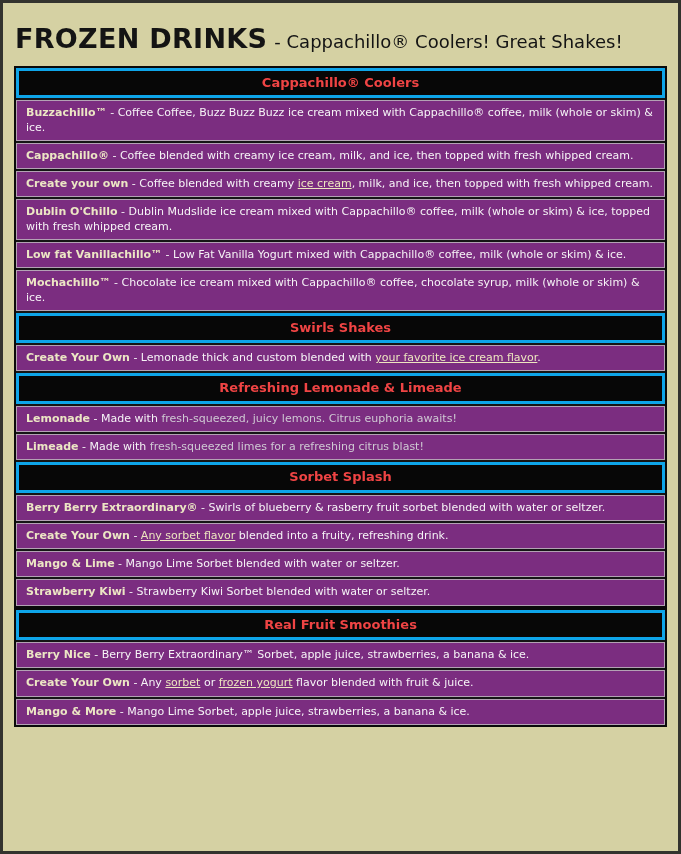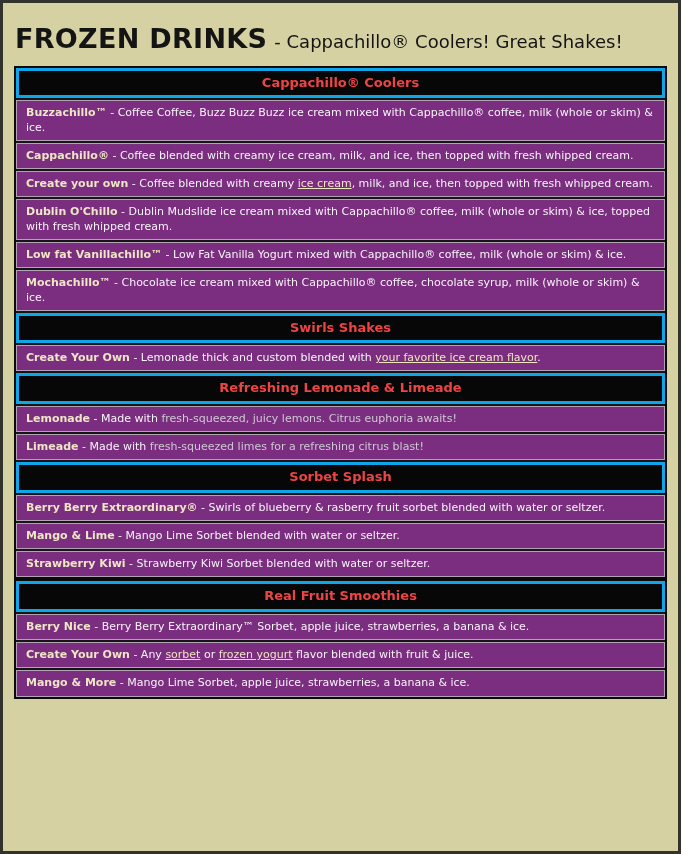--- a/index.html
+++ b/index.html
@@ -82,20 +82,21 @@
       <div class="item-row"><span class="item-name">Dublin O'Chillo</span> <span class="item-sep">-</span> <span class="item-desc">Dublin Mudslide ice cream mixed with Cappachillo® coffee, milk (whole or skim) &amp; ice, topped with fresh whipped cream.</span></div>
       <div class="item-row"><span class="item-name">Low fat Vanillachillo™</span> <span class="item-sep">-</span> <span class="item-desc">Low Fat Vanilla Yogurt mixed with Cappachillo® coffee, milk (whole or skim) &amp; ice.</span></div>
       <div class="item-row"><span class="item-name">Mochachillo™</span> <span class="item-sep">-</span> <span class="item-desc">Chocolate ice cream mixed with Cappachillo® coffee, chocolate syrup, milk (whole or skim) &amp; ice.</span></div>
       <div class="header-row"><span>Swirls Shakes</span></div>
       <div class="item-row"><span class="item-name">Create Your Own</span> <span class="item-sep">-</span> <span class="item-desc">Lemonade thick and custom blended with </span><a class="item-link">your favorite ice cream flavor</a><span class="item-desc">.</span></div>
       <div class="header-row"><span>Refreshing Lemonade &amp; Limeade</span></div>
       <div class="item-row"><span class="item-name">Lemonade</span> <span class="item-sep">-</span> <span class="item-desc">Made with </span><span class="item-desc dim">fresh-squeezed, juicy lemons. Citrus euphoria awaits!</span></div>
       <div class="item-row"><span class="item-name">Limeade</span> <span class="item-sep">-</span> <span class="item-desc">Made with </span><span class="item-desc dim">fresh-squeezed limes for a refreshing citrus blast!</span></div>
       <div class="header-row"><span>Sorbet Splash</span></div>
       <div class="item-row"><span class="item-name">Berry Berry Extraordinary®</span> <span class="item-sep">-</span> <span class="item-desc">Swirls of blueberry &amp; rasberry fruit sorbet blended with water or seltzer.</span></div>
+      <div class="item-row"><span class="item-name">Create Your Own</span> <span class="item-sep">-</span> <a class="item-link">Any sorbet flavor</a><span class="item-desc"> blended into a fruity, refreshing drink.</span></div>
       <div class="item-row"><span class="item-name">Mango &amp; Lime</span> <span class="item-sep">-</span> <span class="item-desc">Mango Lime Sorbet blended with water or seltzer.</span></div>
       <div class="item-row"><span class="item-name">Strawberry Kiwi</span> <span class="item-sep">-</span> <span class="item-desc">Strawberry Kiwi Sorbet blended with water or seltzer.</span></div>
     </div>
     <div class="menu-table">
       <div class="header-row"><span>Real Fruit Smoothies</span></div>
       <div class="item-row"><span class="item-name">Berry Nice</span> <span class="item-sep">-</span> <span class="item-desc">Berry Berry Extraordinary™ Sorbet, apple juice, strawberries, a banana &amp; ice.</span></div>
       <div class="item-row"><span class="item-name">Create Your Own</span> <span class="item-sep">-</span> <span class="item-desc">Any </span><a class="item-link">sorbet</a><span class="item-desc"> or </span><a class="item-link">frozen yogurt</a><span class="item-desc"> flavor blended with fruit &amp; juice.</span></div>
       <div class="item-row"><span class="item-name">Mango &amp; More</span> <span class="item-sep">-</span> <span class="item-desc">Mango Lime Sorbet, apple juice, strawberries, a banana &amp; ice.</span></div>
     </div>
   </div>

